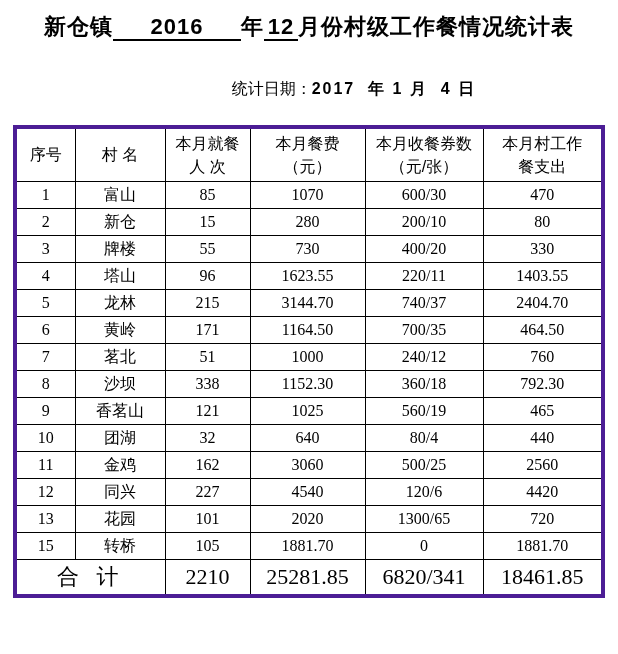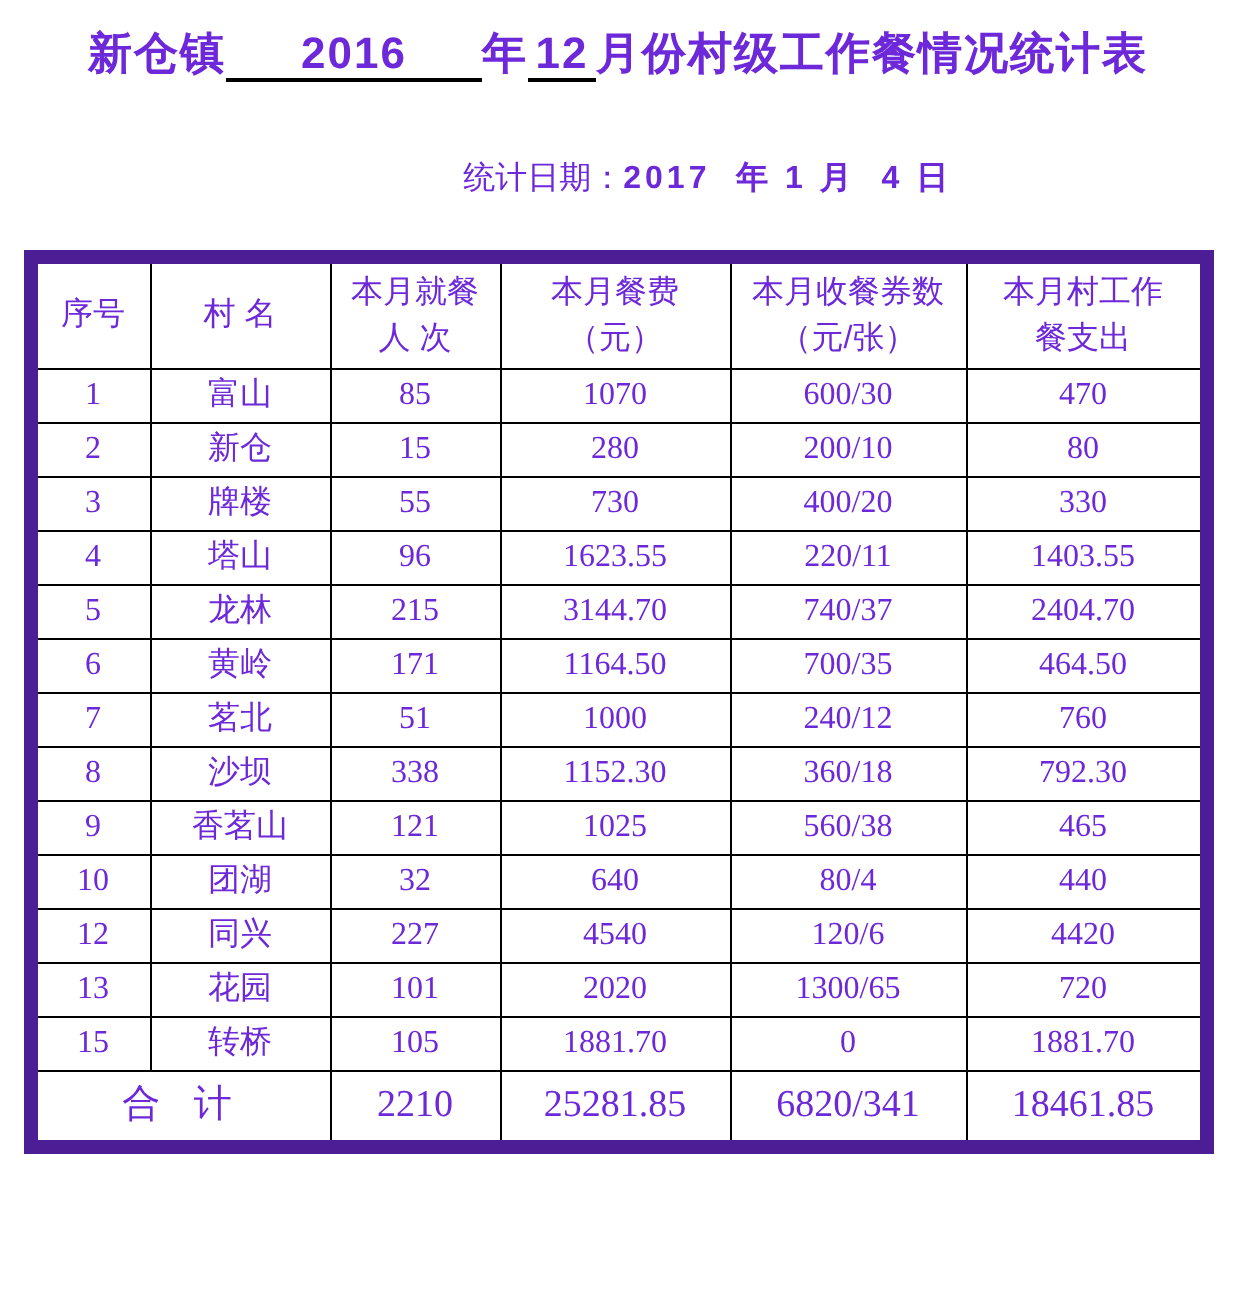--- a/index.html
+++ b/index.html
@@ -1,49 +1,49 @@
 <!DOCTYPE html>
 <html><head>
 <meta charset="utf-8">
 <style>
   html,body{margin:0;padding:0;background:#ffffff;}
   .page{
     width:618px;height:654px;background:#ffffff;box-sizing:border-box;
-    padding:12px 0 0 0;color:#6d28d9;overflow:hidden;
+    padding:12px 0 0 0;color:#000000;overflow:hidden;
     font-family:"Liberation Serif","DejaVu Serif",serif;
   }
   .title{
     text-align:center;font-family:"Liberation Sans","DejaVu Sans",sans-serif;
     font-weight:bold;font-size:22px;letter-spacing:1px;white-space:nowrap;
   }
   .u{display:inline-block;border-bottom:2px solid #000;text-align:center;line-height:1.1;}
   .u-year{min-width:128px;}
   .u-month{min-width:34px;}
   .date-line{
     margin-top:19px;text-align:center;padding-left:72px;font-size:16px;
     font-family:"Liberation Sans","DejaVu Sans",sans-serif;white-space:pre;
   }
   .date-value{font-weight:bold;letter-spacing:2px;}
   table.stats{
     border-collapse:collapse;table-layout:fixed;width:590px;
-    margin:7px auto 0 auto;border:7px solid #4c1d95;
+    margin:7px auto 0 auto;border:4px solid #4c1d95;
   }
   .stats th,.stats td{
     border:1.5px solid #000;text-align:center;vertical-align:middle;
     padding:0;overflow:hidden;
   }
   .stats th{
     font-family:"Liberation Sans","DejaVu Sans",sans-serif;font-weight:normal;
     font-size:16px;line-height:1.45;height:52px;white-space:pre-line;
   }
   .stats td{
     font-family:"Liberation Serif","DejaVu Serif",serif;
     font-size:16px;height:26px;line-height:26px;
   }
-  .total-row td{height:34px;line-height:34px;font-size:19px;}
+  .total-row td{height:34px;line-height:34px;font-size:22px;}
   .total-label{font-family:"Liberation Sans","DejaVu Sans",sans-serif;letter-spacing:6px;}
 </style>
 </head>
 <body>
 
 <div class="page">
 
   <div class="title">
     <span>新仓镇</span><span class="u u-year">2016</span><span>年</span><span class="u u-month">12</span><span>月份村级工作餐情况统计表</span>
   </div>
@@ -138,30 +138,38 @@
           <td>338</td>
           <td>1152.30</td>
           <td>360/18</td>
           <td>792.30</td>
         </tr>
         <tr>
           <td>9</td>
           <td>香茗山</td>
           <td>121</td>
           <td>1025</td>
-          <td>560/38</td>
+          <td>560/19</td>
           <td>465</td>
         </tr>
         <tr>
           <td>10</td>
           <td>团湖</td>
           <td>32</td>
           <td>640</td>
           <td>80/4</td>
           <td>440</td>
+        </tr>
+        <tr>
+          <td>11</td>
+          <td>金鸡</td>
+          <td>162</td>
+          <td>3060</td>
+          <td>500/25</td>
+          <td>2560</td>
         </tr>
         <tr>
           <td>12</td>
           <td>同兴</td>
           <td>227</td>
           <td>4540</td>
           <td>120/6</td>
           <td>4420</td>
         </tr>
         <tr>

